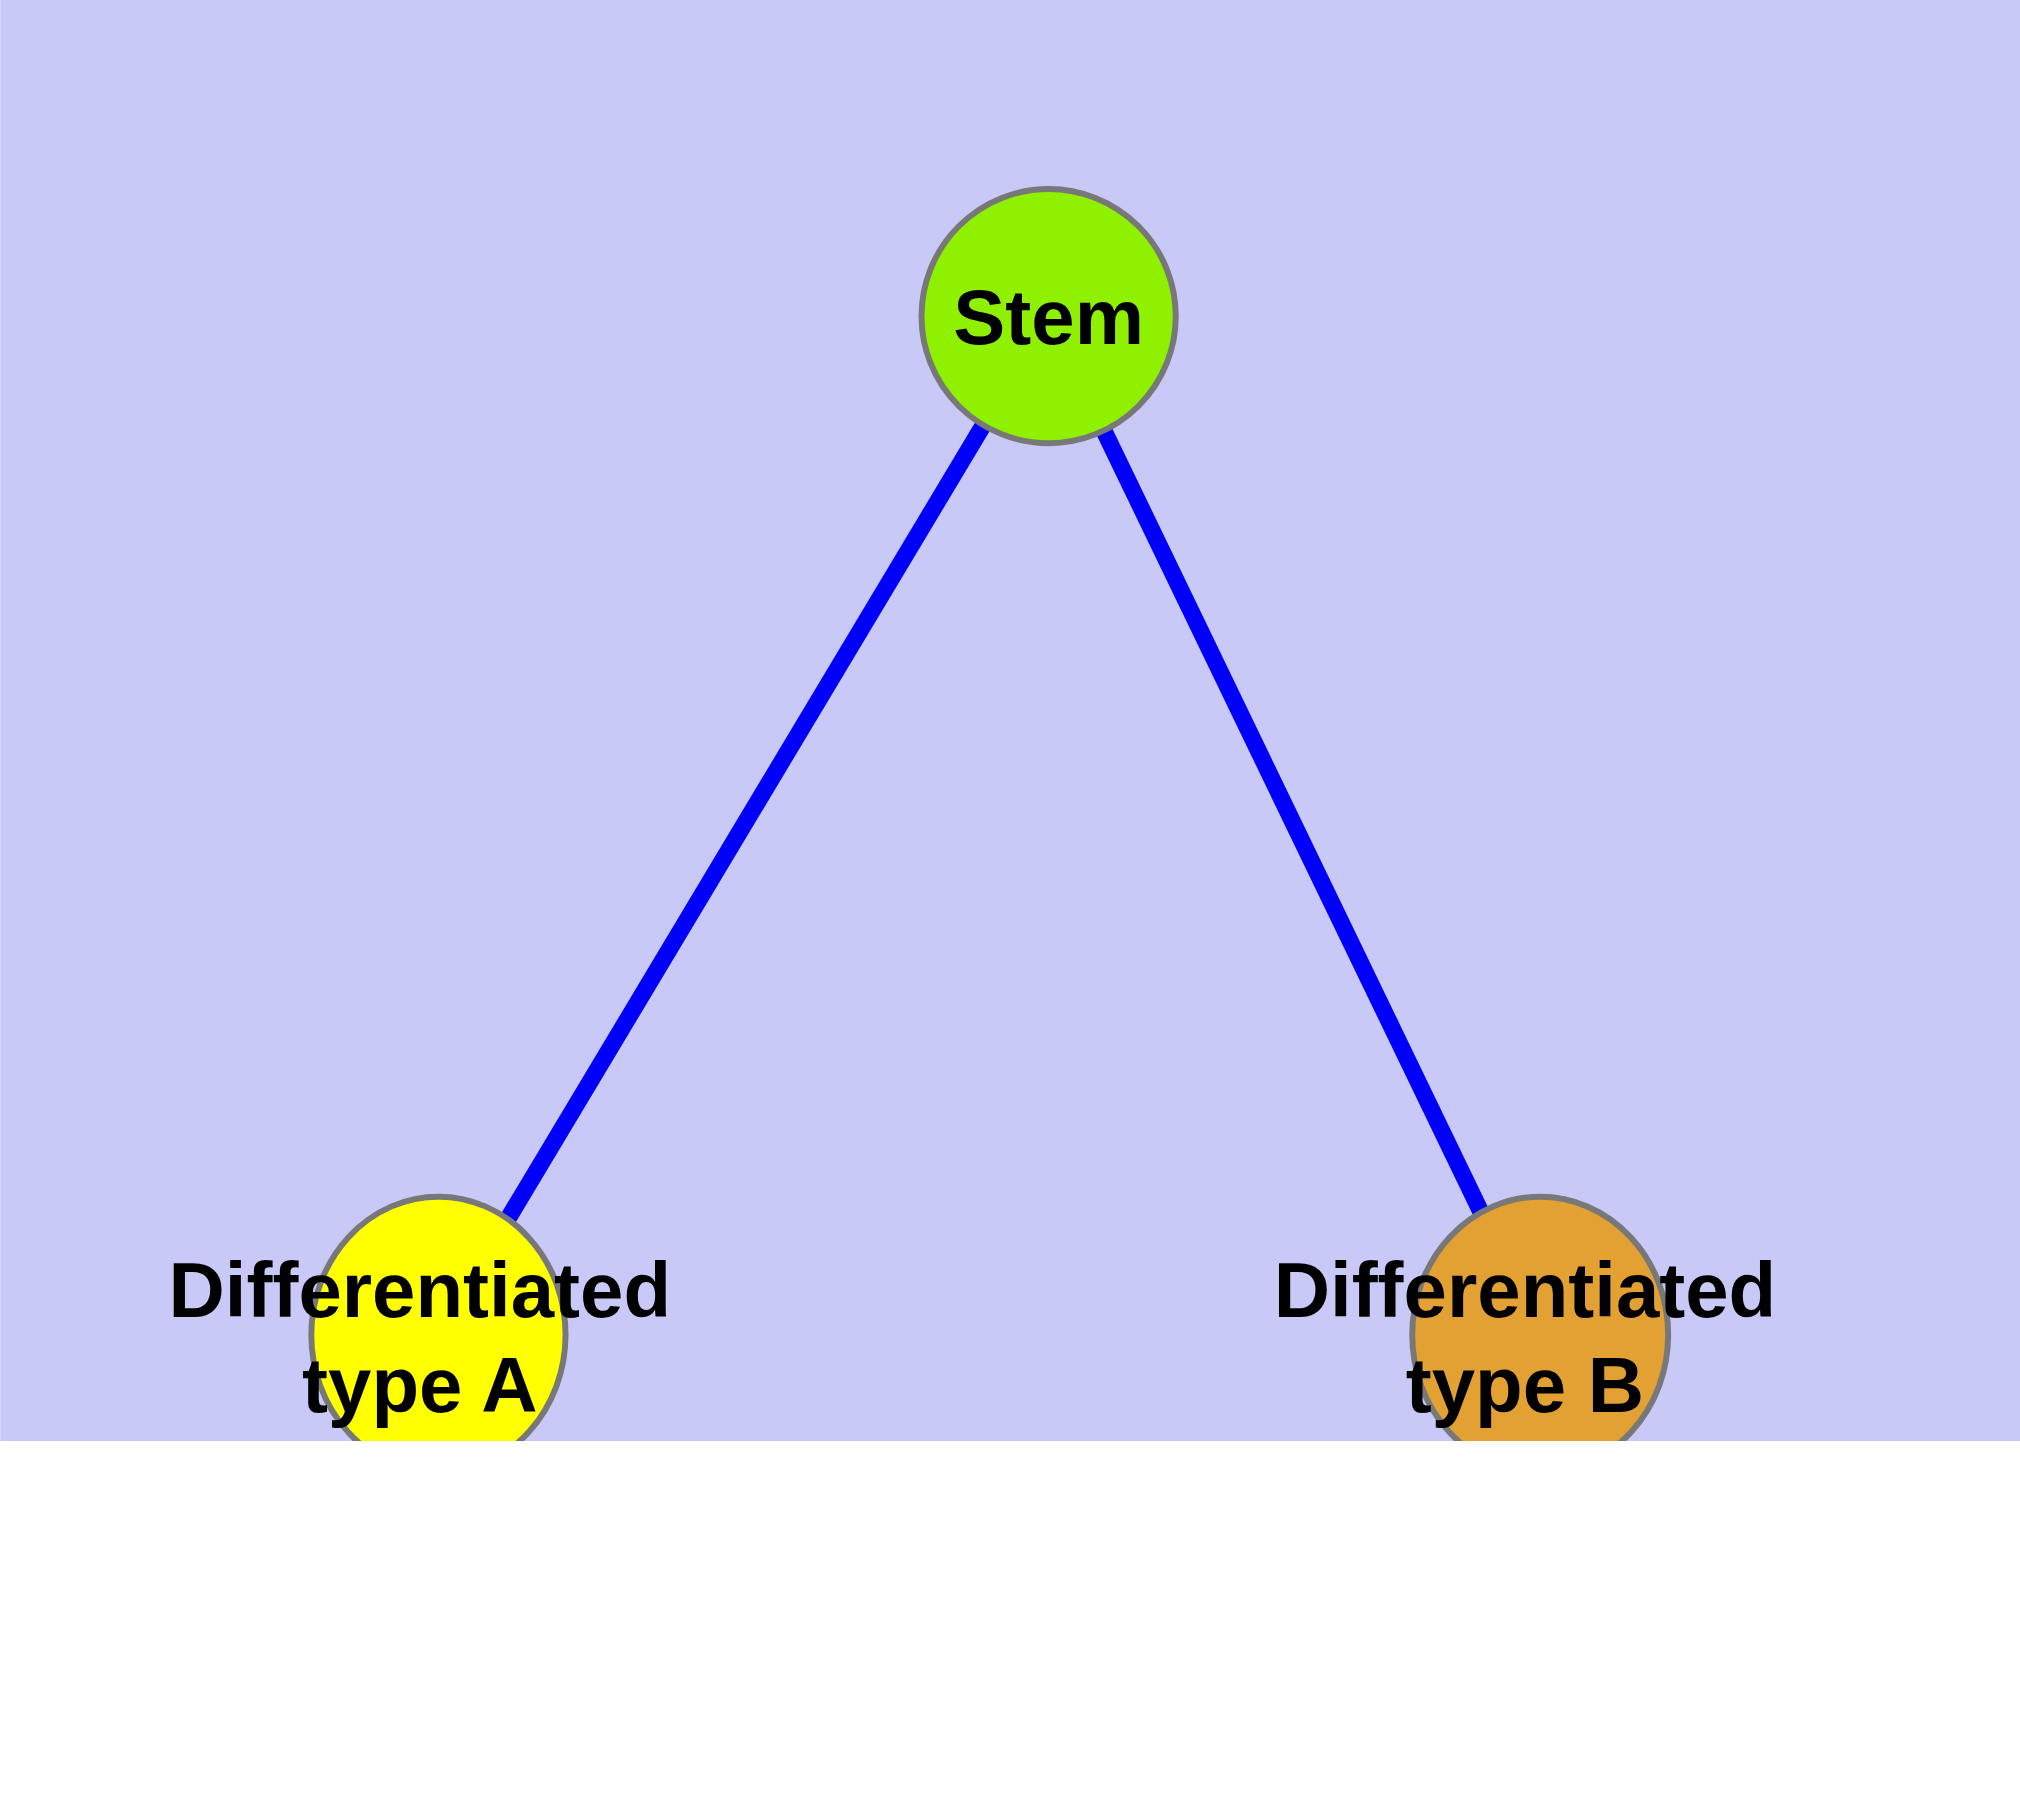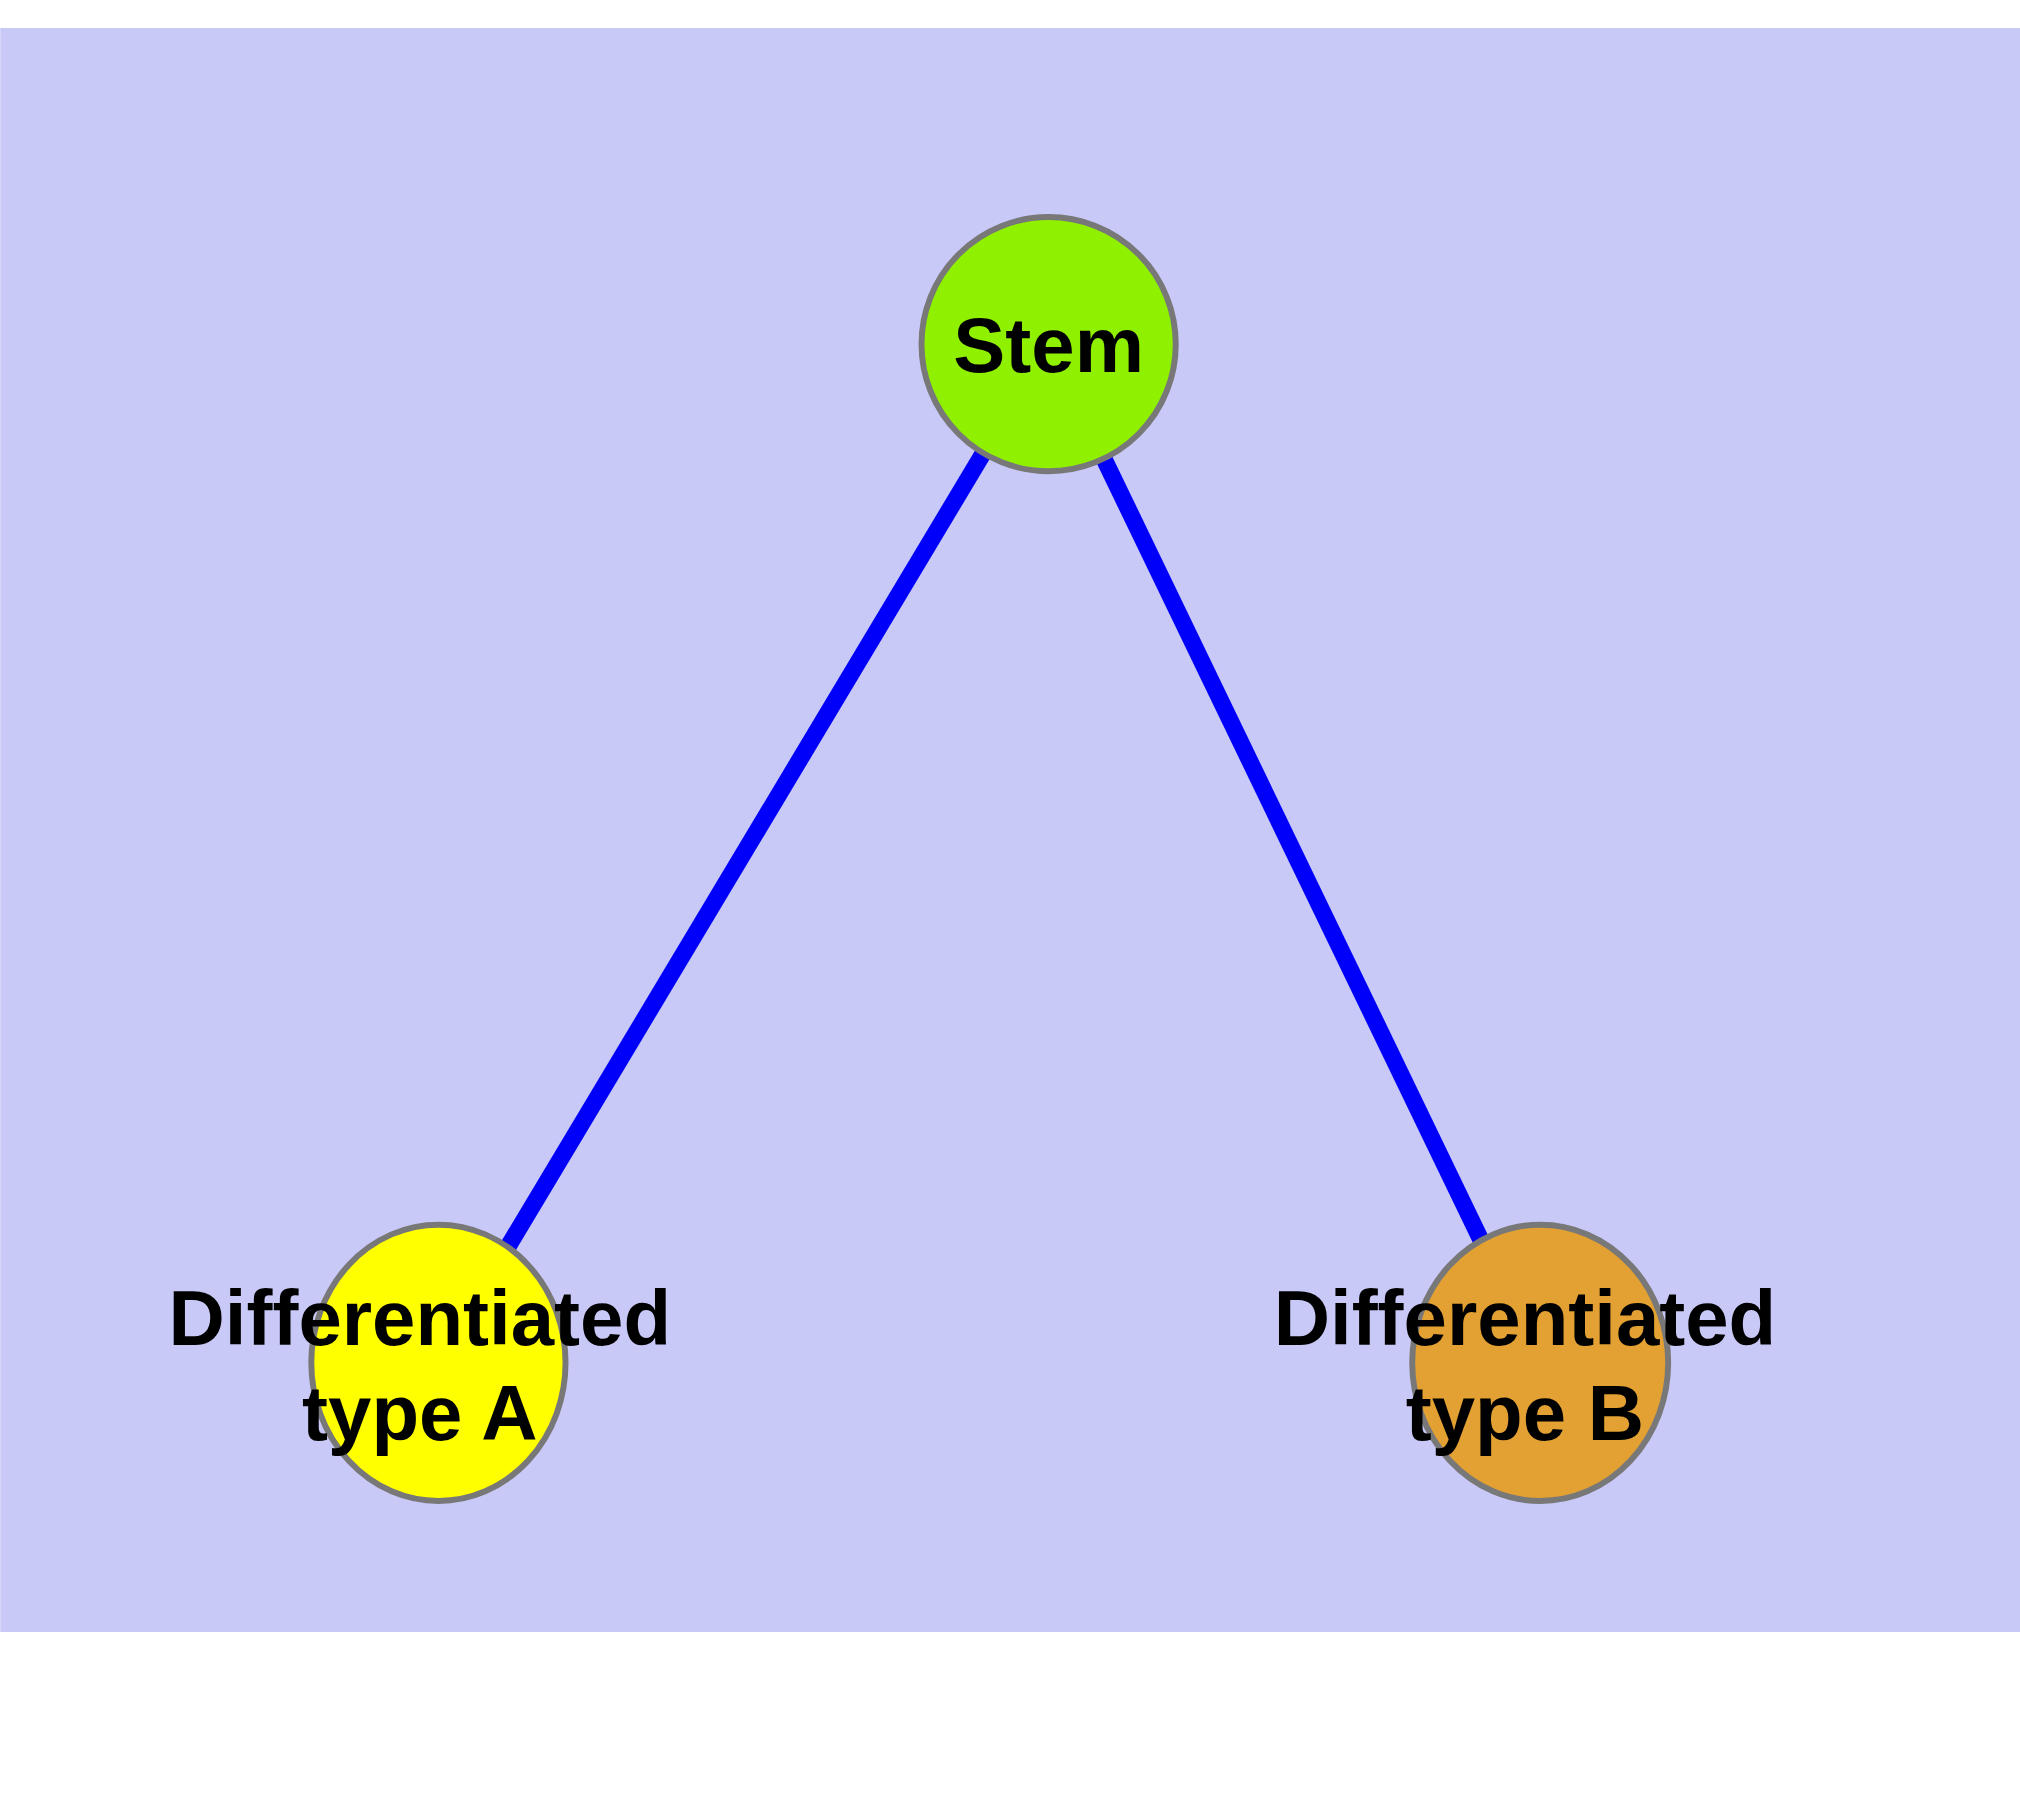--- a/index.html
+++ b/index.html
@@ -2,24 +2,23 @@
 <html style="font-size:13.6px"><head>
 <meta charset="utf-8">
 <style>
   html, body {
     margin: 0;
     padding: 0;
     background: #ffffff;
   }
   .stage {
     width: 2021px;
-    height: 1604px;
+    height: 1441px;
     position: relative;
     overflow: hidden;
-    margin-top: 28px;
   }
   svg {
     display: block;
     width: 2021px;
     height: 1812px;
   }
   .node-label {
     font-family: "Liberation Sans", "DejaVu Sans", sans-serif;
     font-weight: bold;
     font-size: 92px;

